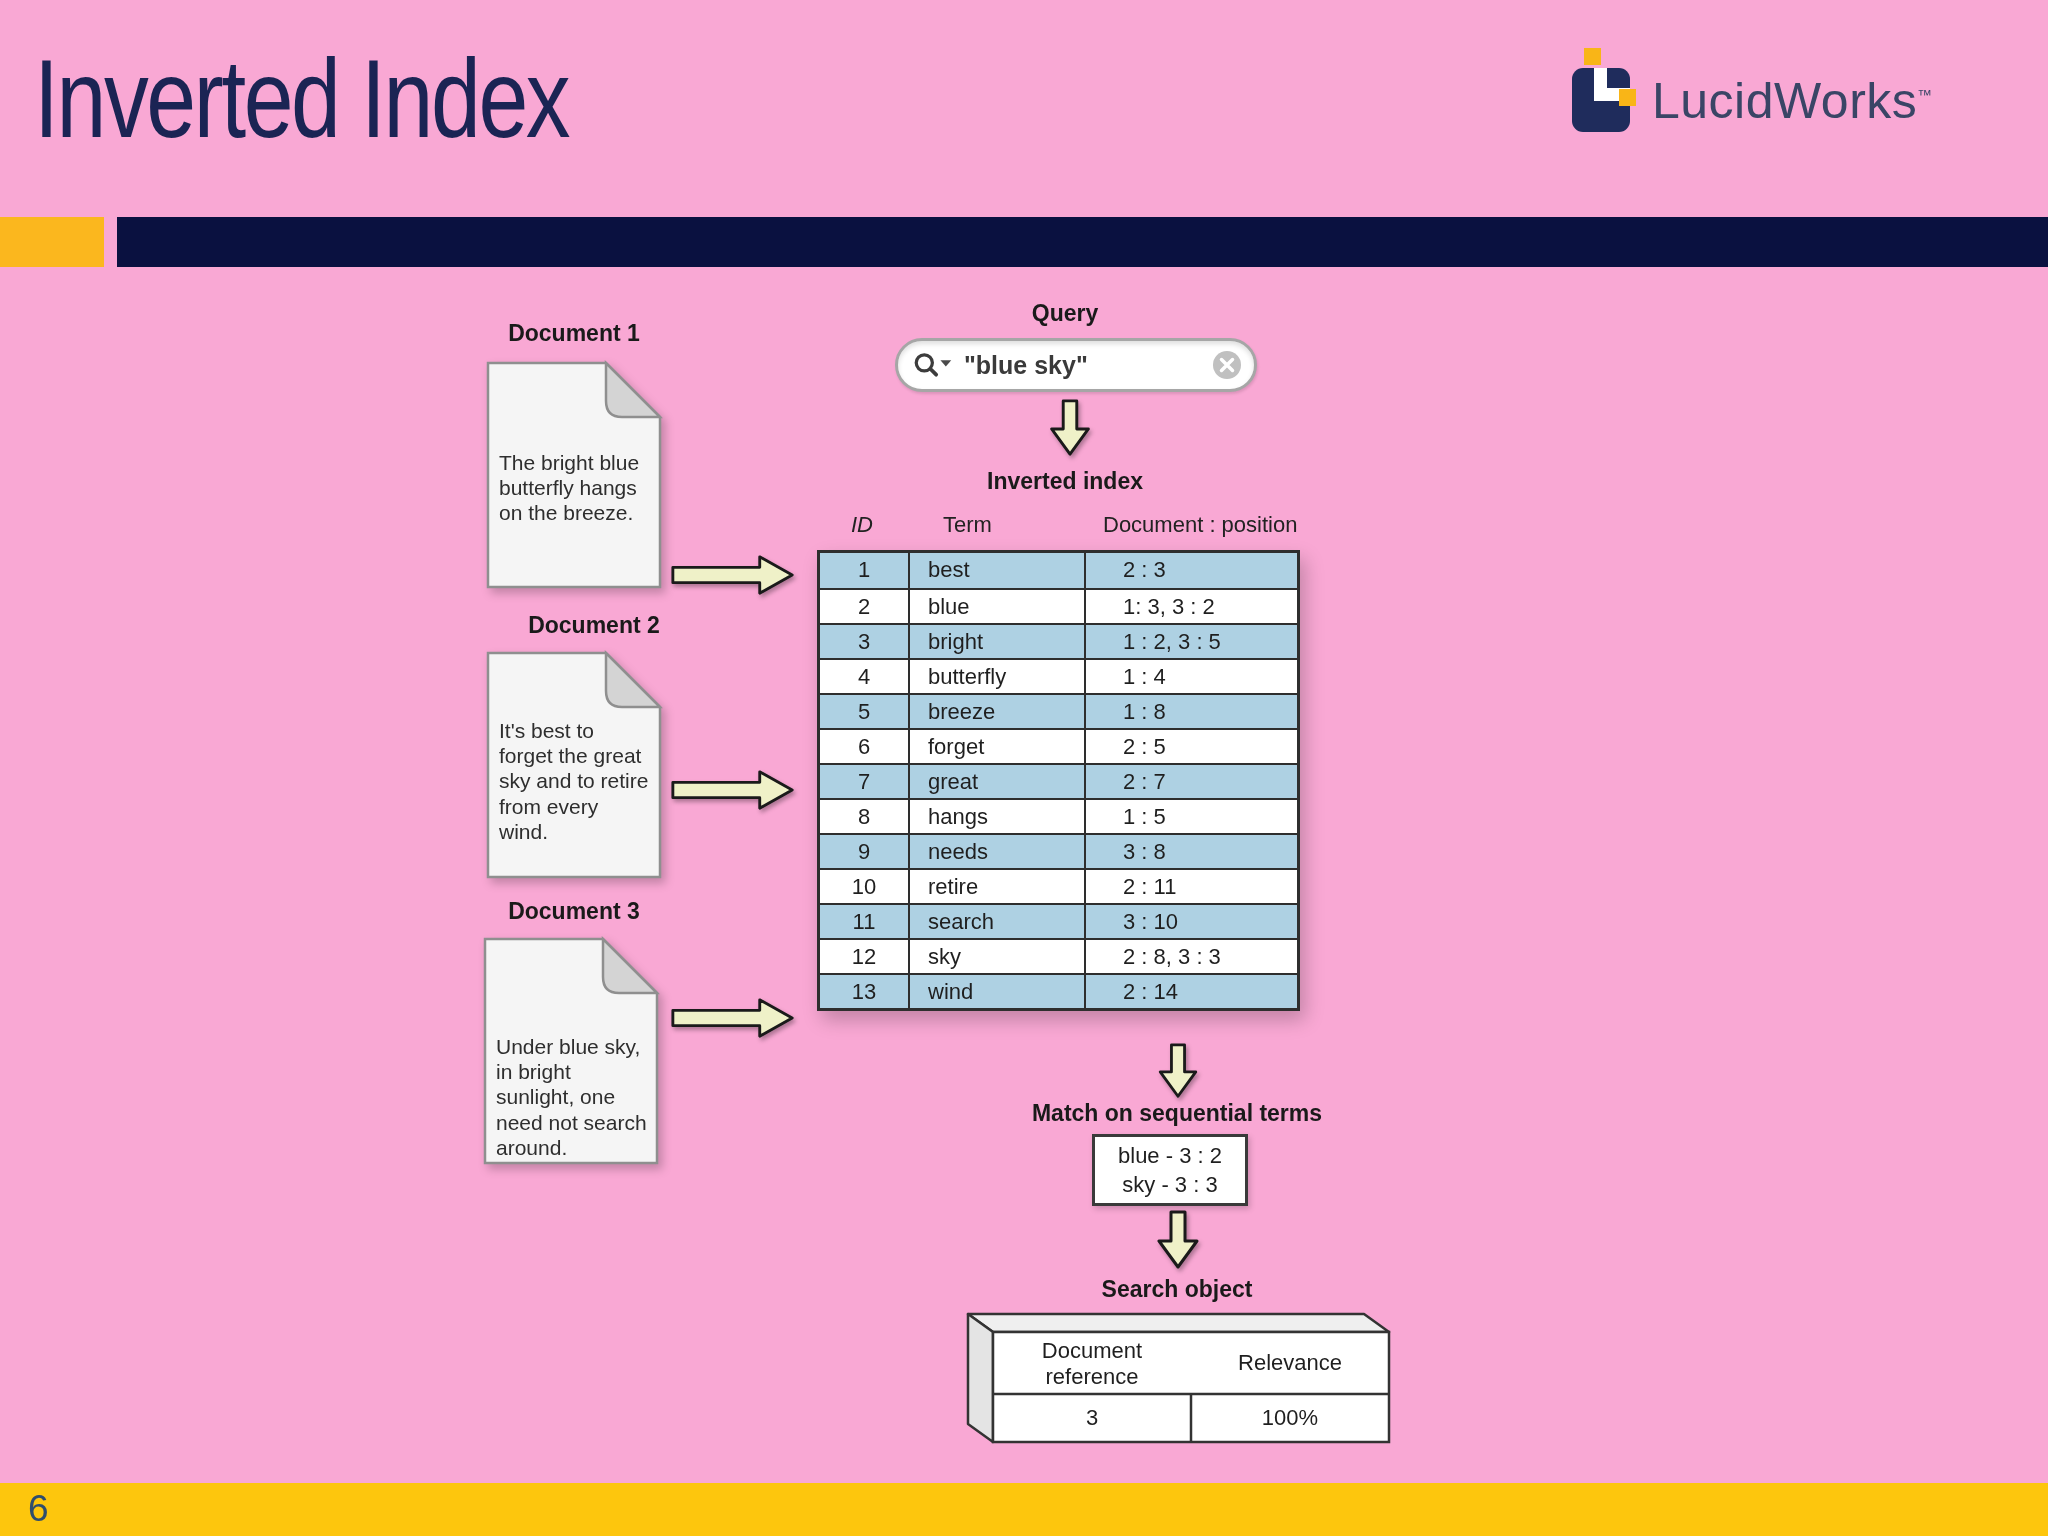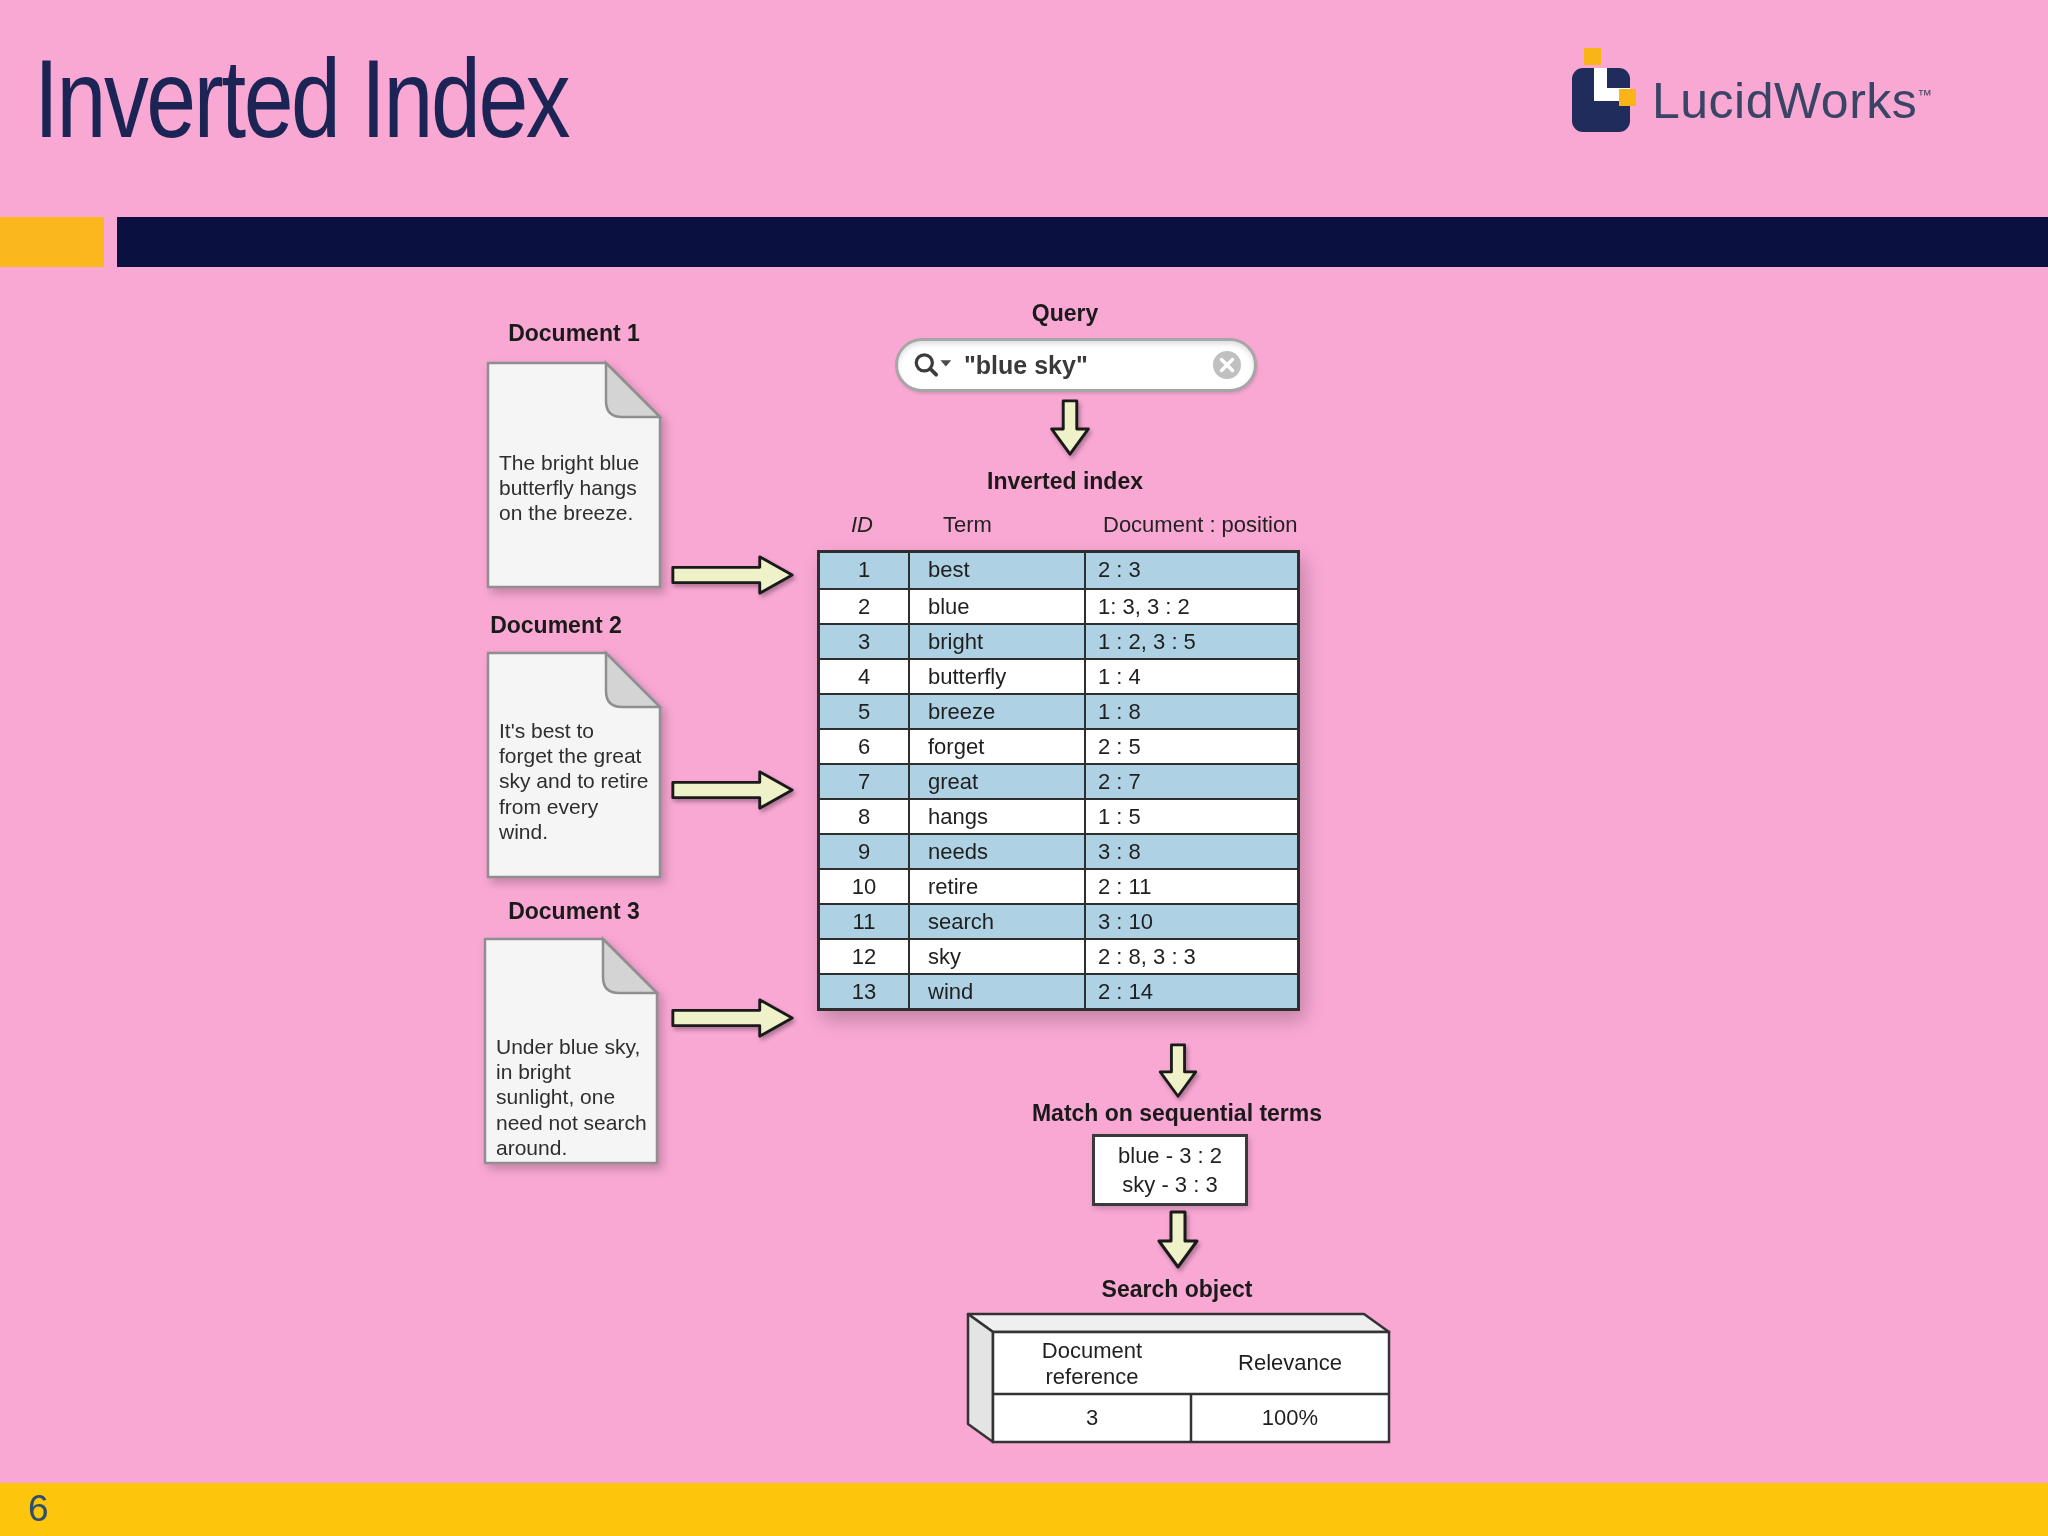--- a/index.html
+++ b/index.html
@@ -58,21 +58,21 @@
     position:absolute; left:817px; top:550px; width:483px;
     border:3px solid #2e2e2e; background:#fff;
     box-shadow:5px 9px 18px rgba(0,0,0,0.22);
   }
   .trow { display:flex; height:35px; }
   .trow + .trow { border-top:2.5px solid #2e2e2e; }
   .trow.blue { background:#aed1e3; }
   .c { font-size:22px; color:#1f1f1f; line-height:34px; overflow:hidden; white-space:nowrap; }
   .c.id { width:88px; text-align:center; }
   .c.term { width:176px; padding-left:18px; border-left:2.5px solid #2e2e2e; }
-  .c.pos { flex:1; padding-left:12px; border-left:2.5px solid #2e2e2e; }
+  .c.pos { flex:1; padding-left:37px; border-left:2.5px solid #2e2e2e; }
 
   
   .match-box {
     position:absolute; left:1092px; top:1134px; width:156px; height:72px;
     background:#fff; border:3px solid #3a3a3a;
     display:flex; flex-direction:column; justify-content:center; align-items:center;
     box-shadow:2px 3px 6px rgba(0,0,0,0.18);
   }
   .match-line { font-size:22px; color:#1f1f1f; line-height:29px; white-space:nowrap; }
 
@@ -107,21 +107,21 @@
 
   <div class="dg-label" style="left:474px; top:320px; width:200px;">Document 1</div>
   <div class="doc" style="left:485px; top:360px;">
     <svg class="doc-bg" viewBox="0 0 178 230" preserveAspectRatio="none">
       <path d="M3 3 H121 L175 57 V227 H3 Z" fill="#f5f5f5" stroke="#8f8f8f" stroke-width="2.5"></path>
       <path d="M121 3 V41 Q121 57 137 57 H175 Z" fill="#d4d4d4" stroke="#8f8f8f" stroke-width="2.5"></path>
     </svg>
     <div class="doc-text" style="top:90px;">The bright blue butterfly hangs on the breeze.</div>
   </div>
 
-  <div class="dg-label" style="left:456px; top:612px; width:200px;">Document 2</div>
+  <div class="dg-label" style="left:494px; top:612px; width:200px;">Document 2</div>
   <div class="doc" style="left:485px; top:650px;">
     <svg class="doc-bg" viewBox="0 0 178 230" preserveAspectRatio="none">
       <path d="M3 3 H121 L175 57 V227 H3 Z" fill="#f5f5f5" stroke="#8f8f8f" stroke-width="2.5"></path>
       <path d="M121 3 V41 Q121 57 137 57 H175 Z" fill="#d4d4d4" stroke="#8f8f8f" stroke-width="2.5"></path>
     </svg>
     <div class="doc-text" style="top:68px;">It's best to forget the great sky and to retire from every wind.</div>
   </div>
 
   <div class="dg-label" style="left:474px; top:898px; width:200px;">Document 3</div>
   <div class="doc" style="left:482px; top:936px;">

